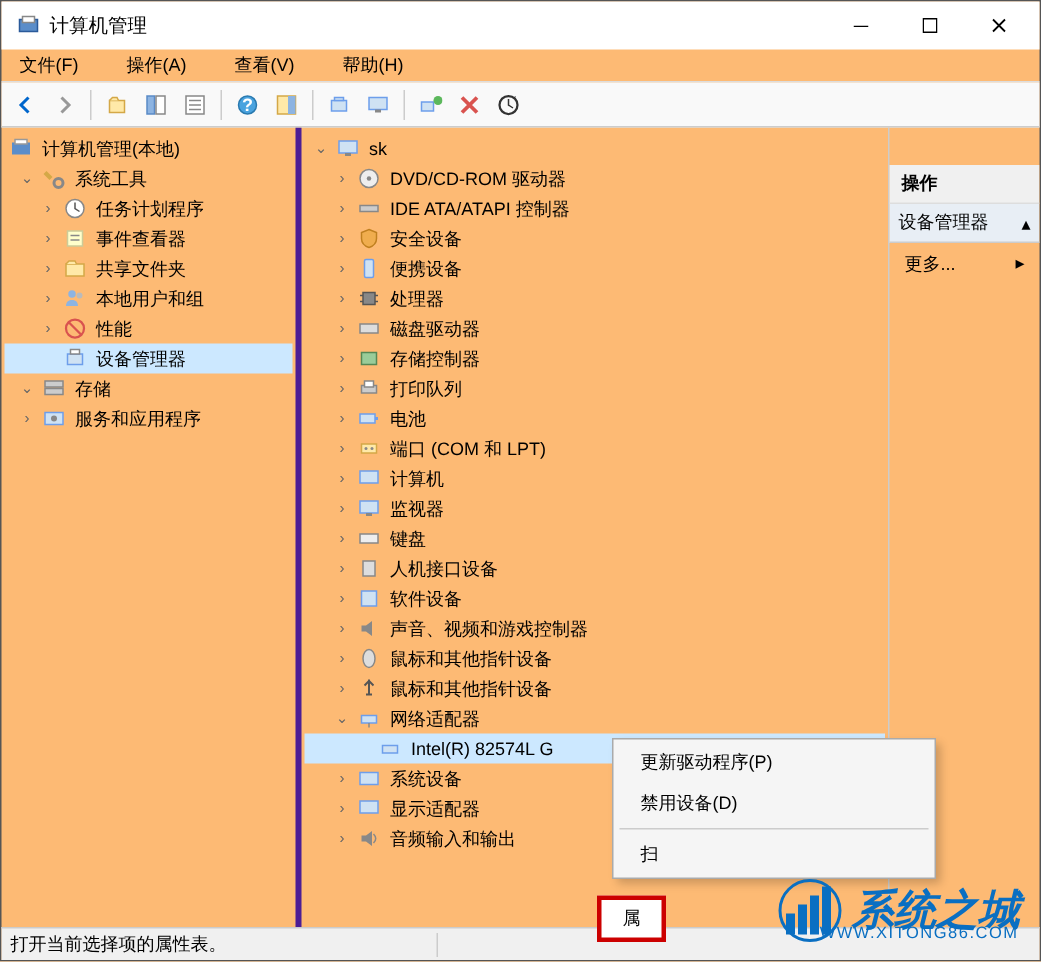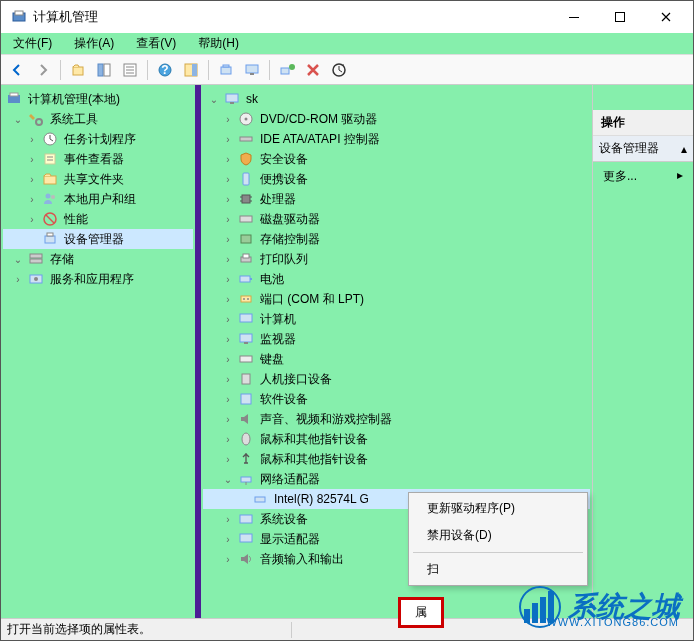--- a/index.html
+++ b/index.html
@@ -1,29 +1,29 @@
 <!DOCTYPE html>
 <html><head>
   <meta charset="utf-8">
   <style>
     * { margin: 0; padding: 0; box-sizing: border-box; font-family: "Microsoft YaHei", "Segoe UI", sans-serif; font-size: 12px; }
     body { background: #fff; width: 694px; height: 641px; overflow: hidden; position: relative; }
-    .window { border: 1px solid #555; width: 100%; height: 100%; display: flex; flex-direction: column; background: #86efac; }
+    .window { border: 1px solid #555; width: 100%; height: 100%; display: flex; flex-direction: column; background: #fdba74; }
     .titlebar { height: 32px; display: flex; align-items: center; padding: 0 4px; background: #fff; }
     .titlebar-icon { width: 16px; height: 16px; margin: 0 6px; }
     .titlebar-text { flex: 1; font-size: 13px; }
     .win-controls { display: flex; }
     .win-btn { width: 46px; height: 30px; display: flex; align-items: center; justify-content: center; cursor: pointer; }
-    .menubar { height: 22px; display: flex; align-items: flex-end; padding: 0 4px; gap: 6px; border-bottom: 1px solid #ddd; }
+    .menubar { height: 22px; display: flex; align-items: flex-end; padding: 0 4px; gap: 16px; border-bottom: 1px solid #ddd; }
     .menu-item { padding: 2px 8px; cursor: pointer; }
     .toolbar { height: 30px; display: flex; align-items: center; padding: 2px 4px; gap: 2px; border-bottom: 1px solid #ccc; background: #f9f9f9; }
     .tool-btn { width: 24px; height: 24px; display: flex; align-items: center; justify-content: center; cursor: pointer; border: 1px solid transparent; }
     .tool-sep { width: 1px; height: 20px; background: #ccc; margin: 0 3px; }
     .content { flex: 1; display: flex; overflow: hidden; }
-    .left-panel { width: 200px; border-right: 6px solid #4c1d95; overflow: auto; padding: 4px 2px; }
+    .left-panel { width: 200px; border-right: 4px solid #4c1d95; overflow: auto; padding: 4px 2px; }
     .mid-panel { flex: 1; border-right: 1px solid #ccc; overflow: auto; padding: 4px 2px; }
     .right-panel { width: 100px; display: flex; flex-direction: column; }
     .right-header { background: #f0f0f0; padding: 4px 8px; font-weight: bold; border-bottom: 1px solid #ddd; margin-top: 25px; }
     .right-section { background: #e8eef5; padding: 4px 6px; border-bottom: 1px solid #ccc; display: flex; justify-content: space-between; align-items: center; cursor: pointer; }
     .right-item { padding: 6px 10px; cursor: pointer; display: flex; justify-content: space-between; }
     .tree-item { display: flex; align-items: center; height: 20px; padding: 1px 0; cursor: pointer; white-space: nowrap; }
     .tree-item.selected { background: #cce8ff; }
     .tree-item.highlighted { background: #cce8ff; }
     .expander { width: 14px; height: 14px; display: flex; align-items: center; justify-content: center; cursor: pointer; color: #666; font-size: 10px; }
     .tree-icon { width: 16px; height: 16px; margin: 0 3px; flex-shrink: 0; }
@@ -537,21 +537,21 @@
       </div>
     </div>
   </div>
 
   <div class="statusbar">
     <span>打开当前选择项的属性表。</span>
     <span class="status-sep"></span>
   </div>
 </div>
 
-<div class="context-menu" style="left:408px; top:492px; width:180px;">
+<div class="context-menu" style="left:408px; top:492px; width:216px;">
   <div class="ctx-item">更新驱动程序(P)</div>
   <div class="ctx-item">禁用设备(D)</div>
   <div class="ctx-sep"></div>
   <div class="ctx-item">扫</div>
 </div>
 
 <div class="red-box" style="left:398px; top:597px;">
   <span>属</span>
 </div>
 

